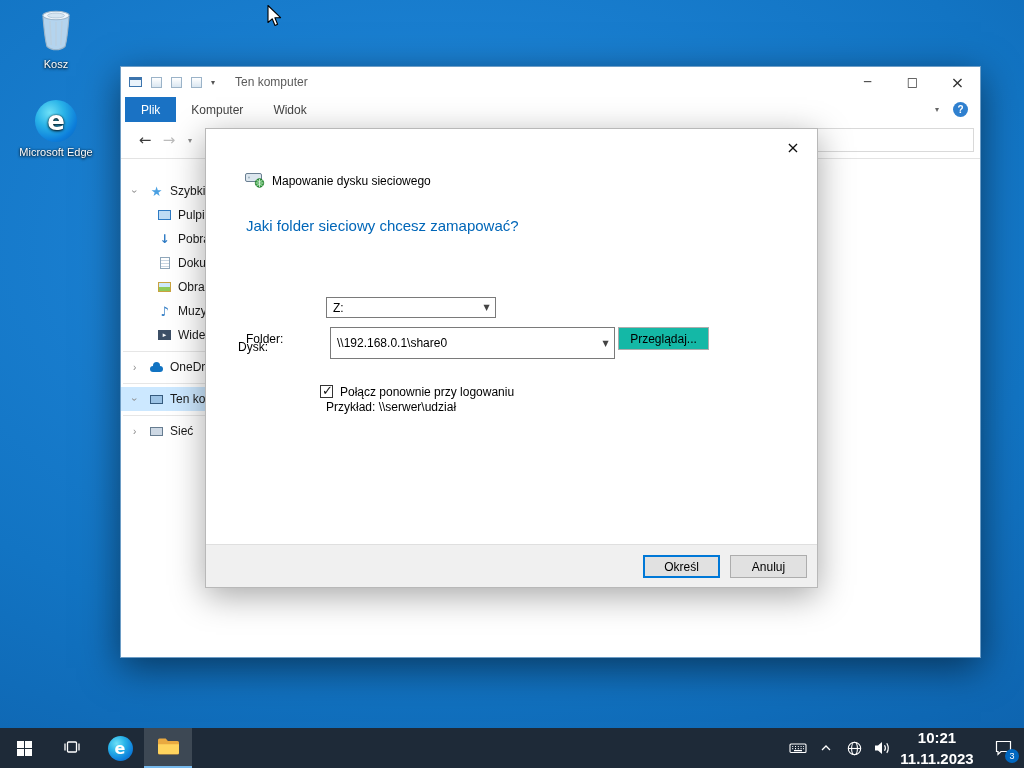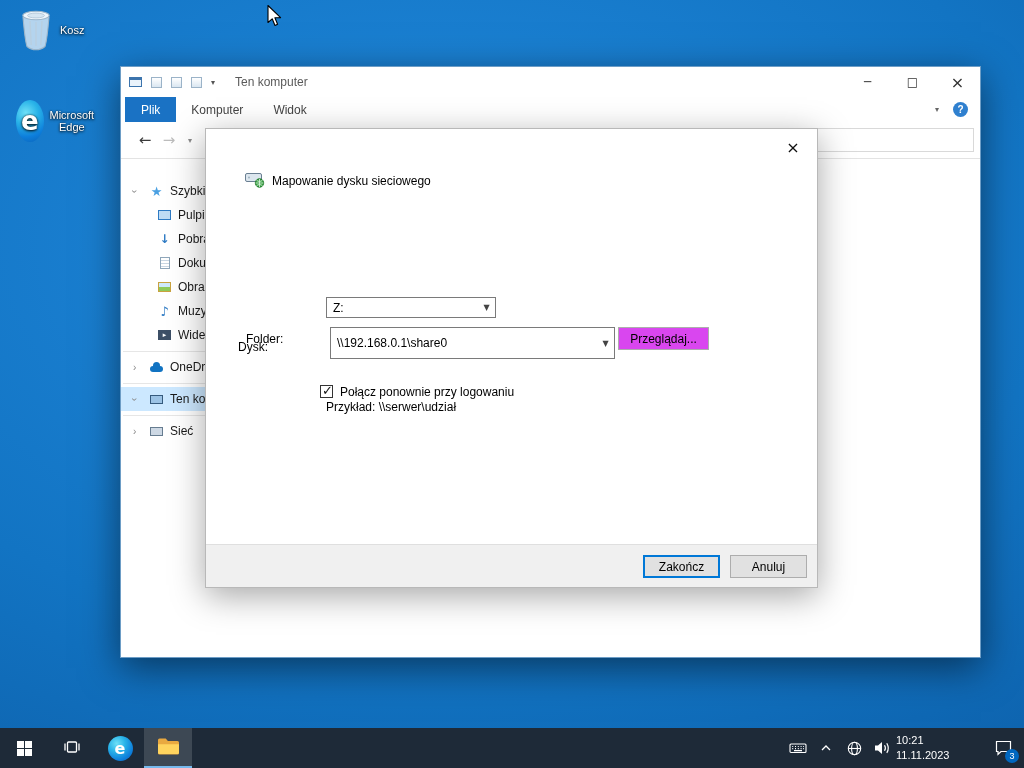--- a/index.html
+++ b/index.html
@@ -2,21 +2,21 @@
 <html><head>
 <meta charset="utf-8">
 <style>
   * { margin:0; padding:0; box-sizing:border-box; }
   html,body { width:1024px; height:768px; overflow:hidden;
     font-family:"Liberation Sans","DejaVu Sans",sans-serif; font-size:12px; }
   body { position:relative;
     background: radial-gradient(1400px 900px at 42% 32%, #2189dd 0%, #1274c3 45%, #0d60aa 75%, #0a4f92 100%); }
 
   
-  .desk-icon { position:absolute; width:80px; display:flex; flex-direction:row;
+  .desk-icon { position:absolute; width:80px; display:flex; flex-direction:column;
     align-items:center; gap:4px; color:#fff; font-size:11px; text-align:center;
     text-shadow:0 1px 3px rgba(0,0,0,.9),0 0 2px rgba(0,0,0,.6); z-index:1; }
   #icon-kosz { left:16px; top:6px; }
   #icon-edge { left:16px; top:100px; }
   .edge-circle { width:42px; height:42px; border-radius:50%;
     background:radial-gradient(circle at 35% 30%, #6ee0f7 0%, #29b3e8 35%, #0d7edb 70%, #0b62b6 100%);
     display:flex; align-items:center; justify-content:center; color:#fff;
     font-weight:bold; font-size:26px; font-family:"DejaVu Sans",sans-serif; }
 
   
@@ -100,21 +100,21 @@
   .dlg-heading { position:absolute; left:40px; top:88px; font-size:15px; color:#0066b8; }
   .dlg-desc { position:absolute; left:40px; top:132px; }
   .dlg-label-drive  { position:absolute; left:32px; top:172px;margin-top:39px; }
   .dlg-label-folder { position:absolute; left:40px; top:203px; }
   .dd { position:absolute; border:1px solid #7a7a7a; background:#fff; display:flex; align-items:center; padding-left:6px; }
   .dd-drive  { left:120px; top:168px; width:170px; height:21px; }
   .dd-folder { left:124px; top:198px; width:285px; height:32px; }
   .dd-arrow { margin-left:auto; width:17px; align-self:stretch; display:flex; align-items:center;
     justify-content:center; font-size:8px; color:#444; font-family:"DejaVu Sans",sans-serif; }
   .btn-browse { position:absolute; left:412px; top:198px; width:91px; height:23px;
-    background:#d946ef; border:1px solid #adadad; display:flex; align-items:center; justify-content:center; }
+    background:#14b8a6; border:1px solid #adadad; display:flex; align-items:center; justify-content:center; }
   .dlg-example { position:absolute; left:120px; top:231px;margin-top:40px; }
   .chk-row { position:absolute; display:flex; align-items:flex-start; gap:7px; }
   .chk-row1 { left:114px; top:256px; }
   .chk-row2 { left:114px; top:282px; }
   .chk-box { width:13px; height:13px; border:1px solid #333; background:#fff; position:relative; flex:none; }
   .chk-box.checked::before { content:"✓"; position:absolute; left:1px; top:-3px; font-size:13px;
     color:#111; font-family:"DejaVu Sans",sans-serif; }
   .dlg-link-row { position:absolute; left:114px; top:309px; }
   .dlg-link { color:#0066cc; text-decoration:underline; }
   .dlg-footer { position:absolute; left:0; bottom:0; width:100%; height:43px;
@@ -130,21 +130,21 @@
   .tb-btn { width:48px; display:flex; align-items:center; justify-content:center; position:relative; }
   .tb-btn.active { background:rgba(255,255,255,.14); box-shadow:inset 0 -2px 0 #76b9ed; }
   .win-logo { display:grid; grid-template-columns:7px 7px; grid-template-rows:7px 7px; gap:1px; }
   .win-logo span { background:#fff; }
   .edge-small { width:25px; height:25px; border-radius:50%;
     background:radial-gradient(circle at 35% 30%, #6ee0f7 0%, #29b3e8 35%, #0d7edb 70%, #0b62b6 100%);
     display:flex; align-items:center; justify-content:center; color:#fff; font-weight:bold;
     font-size:16px; font-family:"DejaVu Sans",sans-serif; }
   .tray { margin-left:auto; display:flex; align-items:center; }
   .tray-btn { width:28px; height:40px; display:flex; align-items:center; justify-content:center; }
-  .clock { width:86px; font-size:11px; line-height:1.4; padding-right:4px; }
+  .clock { width:86px; text-align:center; font-size:15px; line-height:1.4; padding-right:4px;font-weight:bold; }
   .action-btn { width:42px; height:40px; position:relative; display:flex; align-items:center; justify-content:center; }
   .badge { position:absolute; right:5px; bottom:5px; min-width:14px; height:14px; border-radius:7px;
     background:#0067c0; color:#fff; font-size:9px; display:flex; align-items:center;
     justify-content:center; padding:0 3px; }
 
   #cursor { position:absolute; left:265px; top:4px; z-index:50; pointer-events:none; }
 </style>
 </head>
 <body>
 
@@ -279,20 +279,21 @@
       <svg width="20" height="18" viewBox="0 0 20 18">
         <rect x="0.5" y="3.5" width="16" height="8" rx="1.5" fill="#dce6ee" stroke="#6a7f92"></rect>
         <circle cx="4" cy="7.5" r="1" fill="#9fb2c0"></circle>
         <circle cx="14.5" cy="13" r="4.2" fill="#35a03f" stroke="#1f7a2a"></circle>
         <path d="M10.5 13 h8 M14.5 9 v8 M11.6 10.6 q2.9 1.9 5.8 0 M11.6 15.4 q2.9 -1.9 5.8 0" stroke="#e6f5e8" stroke-width="0.8" fill="none"></path>
       </svg>
     </span>
     <span>Mapowanie dysku sieciowego</span>
   </div>
 
+  <div class="dlg-heading">Jaki folder sieciowy chcesz zamapować?</div>
 
   <span class="dlg-label-drive">Dysk:</span>
   <div class="dd dd-drive">
     <span>Z:</span>
     <span class="dd-arrow">▼</span>
   </div>
 
   <span class="dlg-label-folder">Folder:</span>
   <div class="dd dd-folder">
     <span>\\192.168.0.1\share0</span>
@@ -302,21 +303,21 @@
 
   <div class="dlg-example">Przykład: \\serwer\udział</div>
 
   <div class="chk-row chk-row1">
     <span class="chk-box checked"></span>
     <span>Połącz ponownie przy logowaniu</span>
   </div>
 
 
   <div class="dlg-footer">
-    <div class="dlg-btn btn-finish">Zakończ</div>
+    <div class="dlg-btn btn-finish">Określ</div>
     <div class="dlg-btn btn-cancel">Anuluj</div>
   </div>
 </div>
 
 <div id="taskbar">
   <div class="tb-btn">
     <span class="win-logo">
       <span></span>
         <span></span>
         <span></span>

